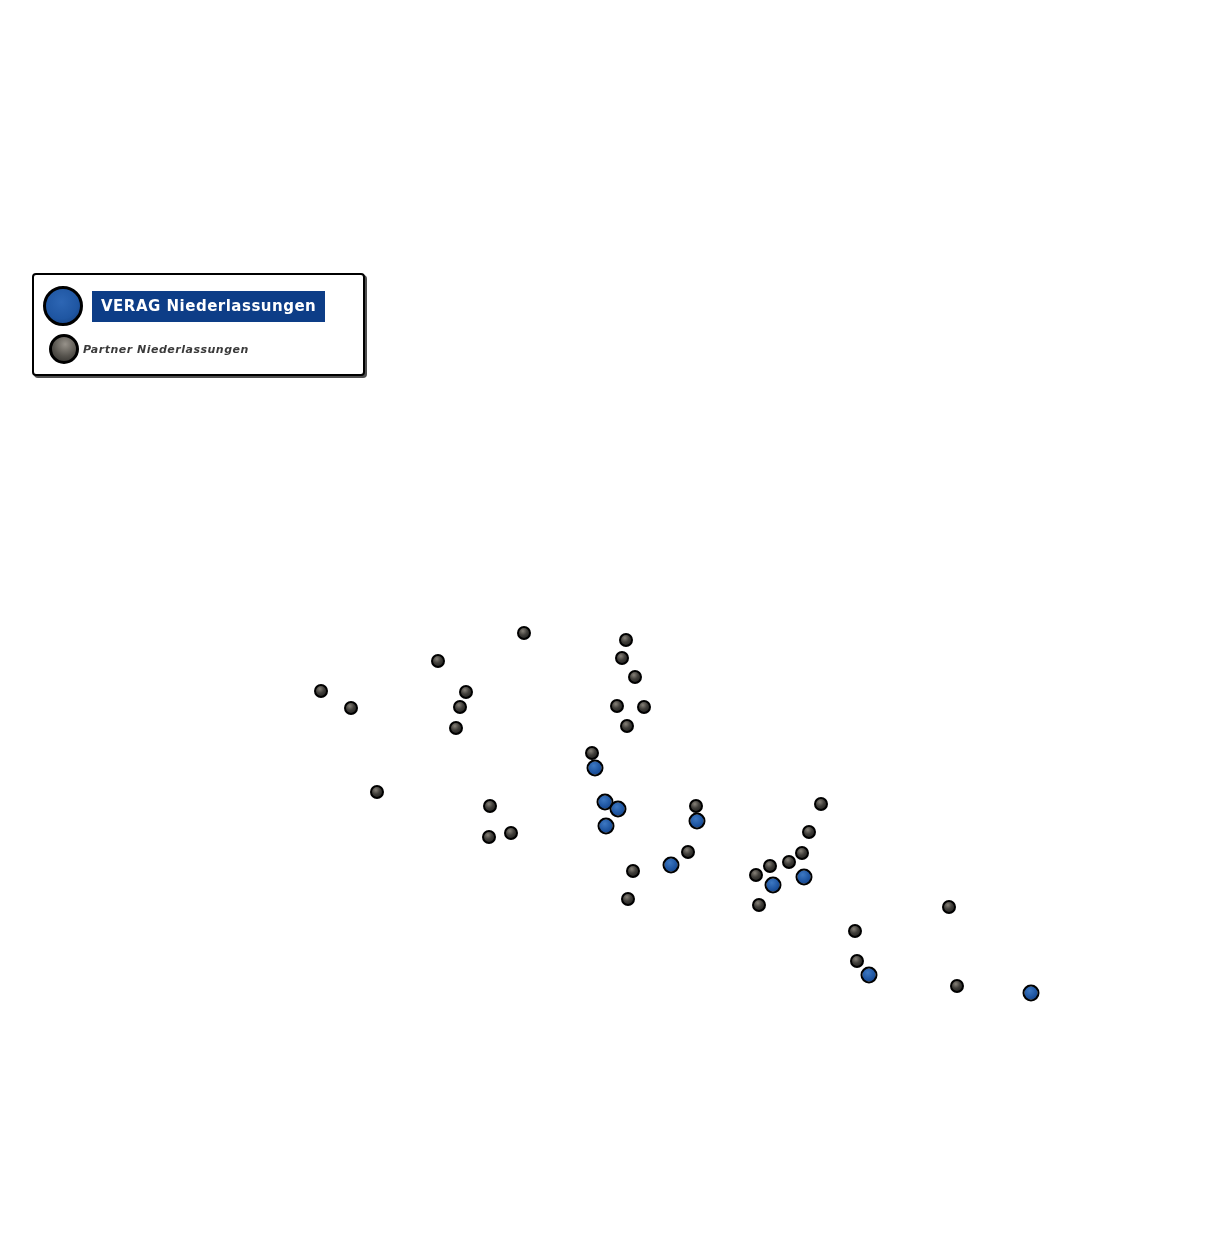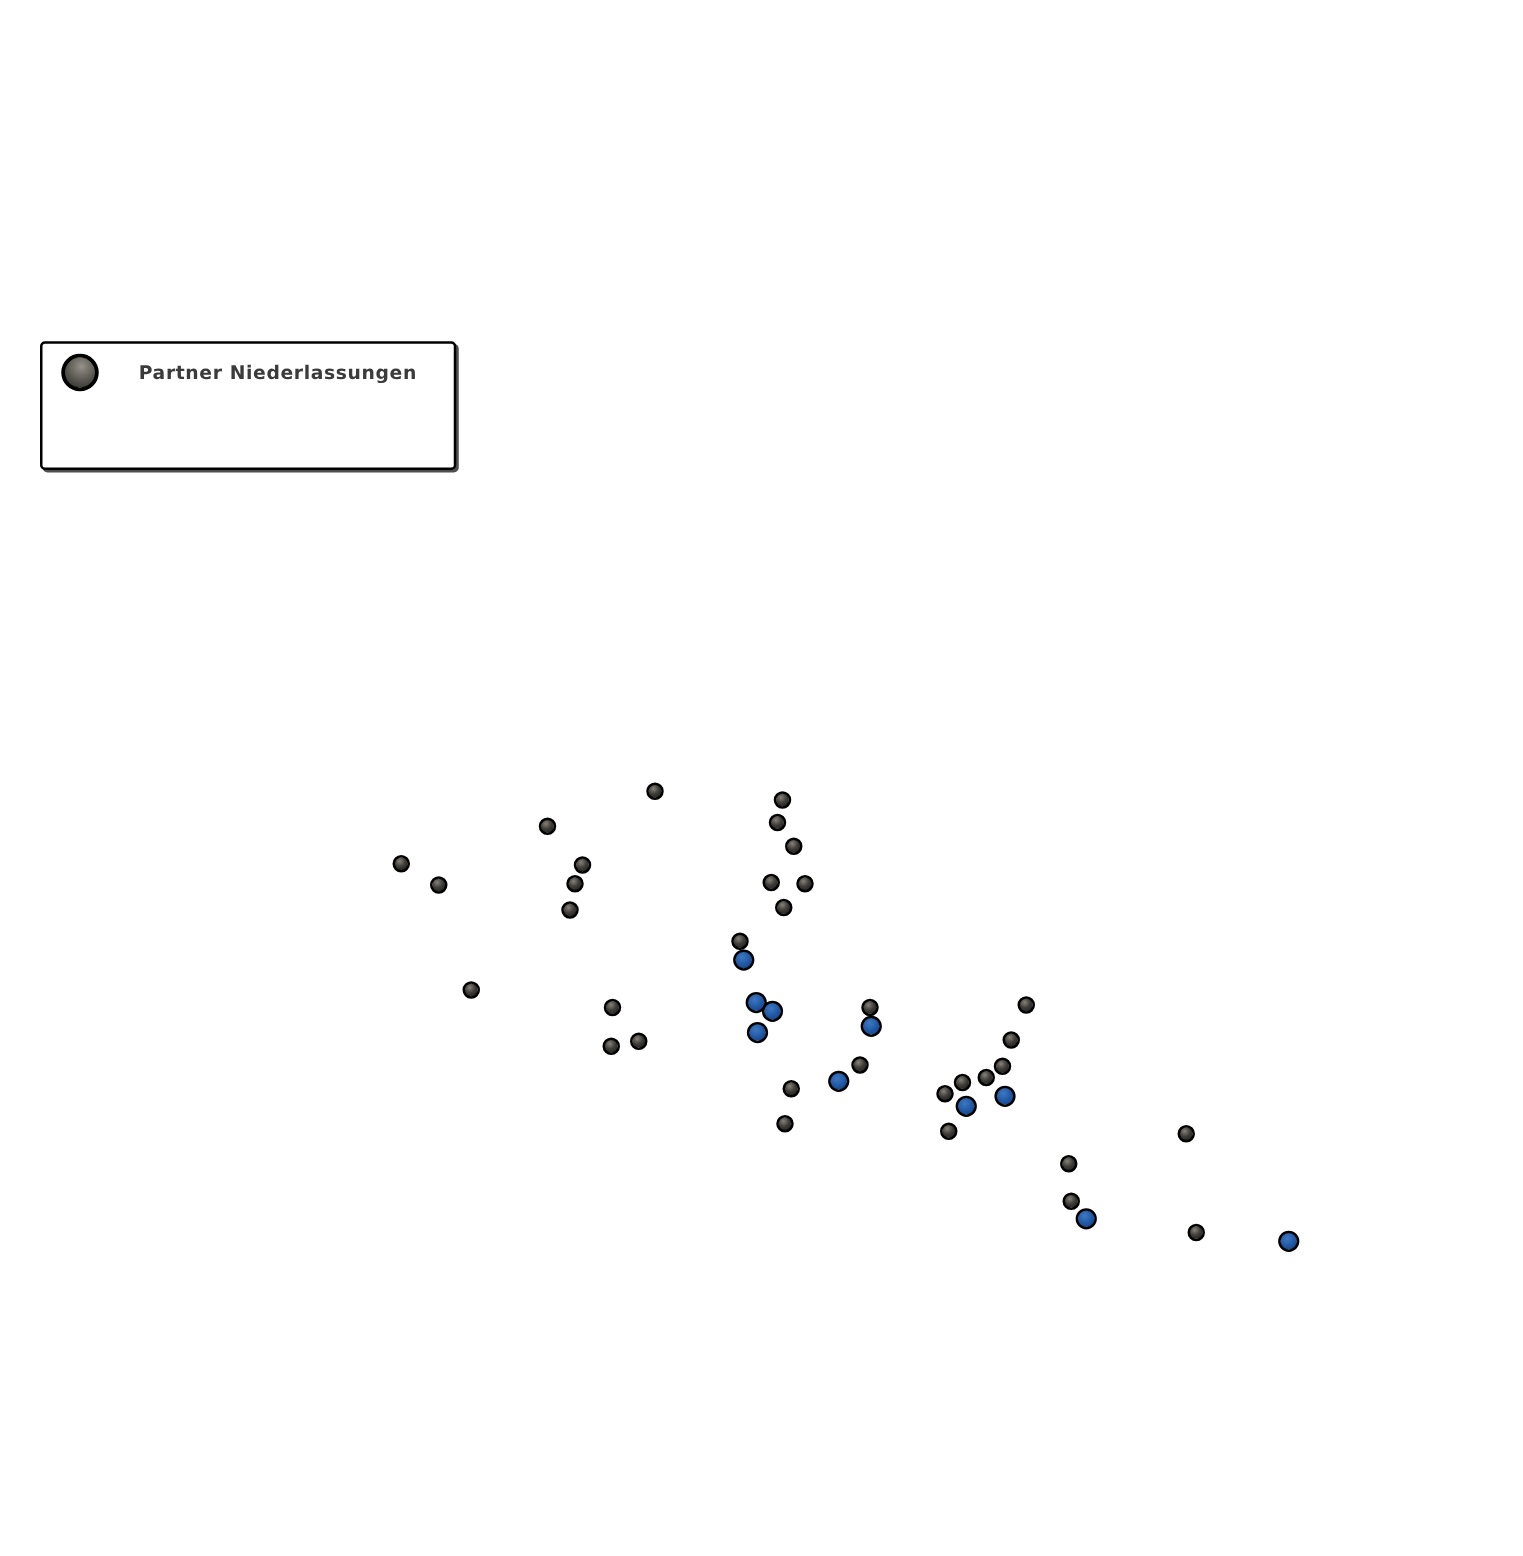--- a/index.html
+++ b/index.html
@@ -39,24 +39,25 @@
 
   .legend-label-verag{
     margin-left:9px;
     background:var(--legend-bg-blue,#0d3d87);
     color:#ffffff;
     font-weight:bold;font-size:15px;letter-spacing:.5px;
     padding:6px 9px 7px 9px;
     white-space:nowrap;
   }
   .legend-label-partner{
-    margin-left:32px;
+    margin-left:4px;
     color:var(--partner-text,#3b3b3b);
-    font-weight:bold;font-size:15px;letter-spacing:.5px;
+    font-weight:bold;font-size:11px;letter-spacing:.5px;
     white-space:nowrap;
+    font-style:italic;
   }
 
   
   .map-canvas{position:absolute;left:0;top:0;width:1218px;height:1245px;}
   .marker{
     position:absolute;border-radius:50%;
     border:2px solid #000;
     transform:translate(-50%,-50%);
     box-sizing:border-box;
   }
@@ -112,17 +113,21 @@
     <div class="marker verag" style="left: 606px; top: 826px;"></div>
     <div class="marker verag" style="left: 697px; top: 821px;"></div>
     <div class="marker verag" style="left: 671px; top: 865px;"></div>
     <div class="marker verag" style="left: 773px; top: 885px;"></div>
     <div class="marker verag" style="left: 804px; top: 877px;"></div>
     <div class="marker verag" style="left: 869px; top: 975px;"></div>
     <div class="marker verag" style="left: 1031px; top: 993px;"></div>
   </div>
 
 <div class="legend">
+  <div class="legend-row row-verag">
+    <span class="legend-circle verag"></span>
+    <span class="legend-label-verag">VERAG Niederlassungen</span>
+  </div>
   <div class="legend-row row-partner">
     <span class="legend-circle partner"></span>
     <span class="legend-label-partner">Partner Niederlassungen</span>
   </div>
 </div>
 
 </body></html>

